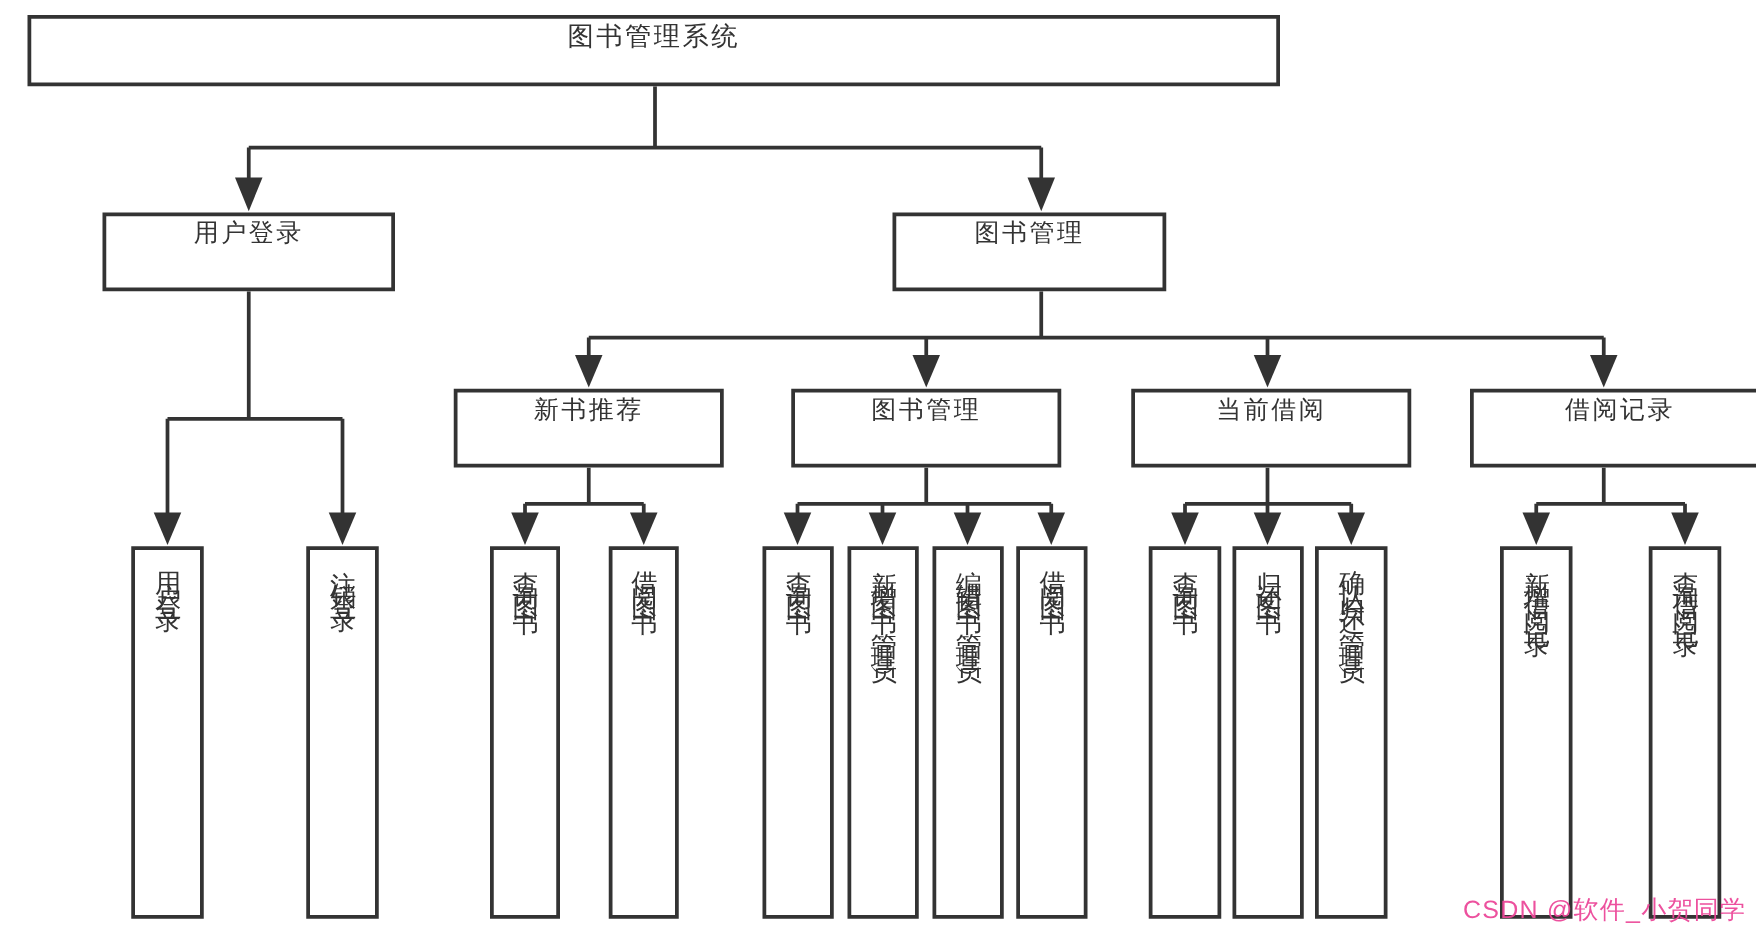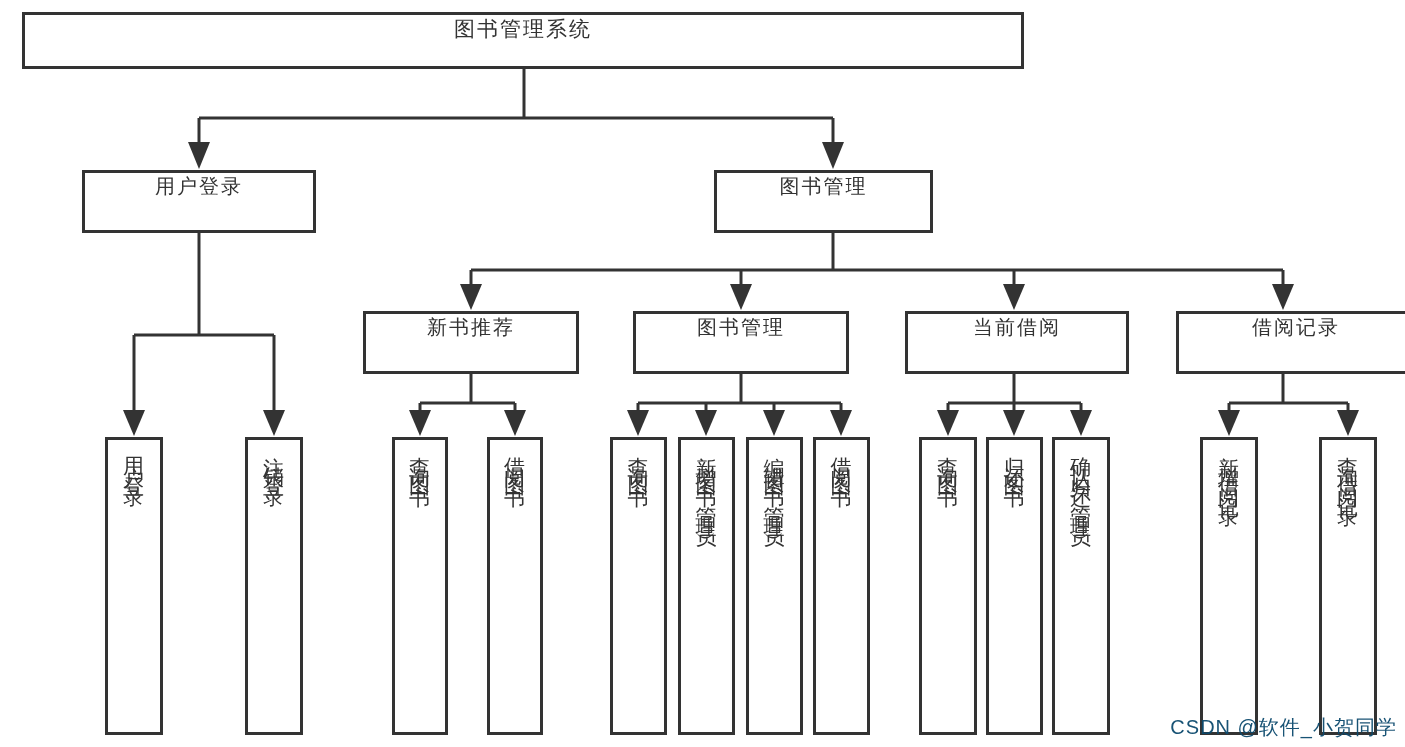--- a/index.html
+++ b/index.html
@@ -43,21 +43,21 @@
     letter-spacing: 10px;
     line-height: 1;
     color: #333333;
   }
   .watermark {
     position: absolute;
     top: 714px;
     right: 8px;
     font-size: 20px;
     letter-spacing: 1px;
-    color: #0c4a6e;
+    color: #ec4899;
     opacity: 0.95;
     z-index: 5;
     white-space: nowrap;
   }
 </style>
 </head>
 <body>
 
 <div class="canvas">
 

